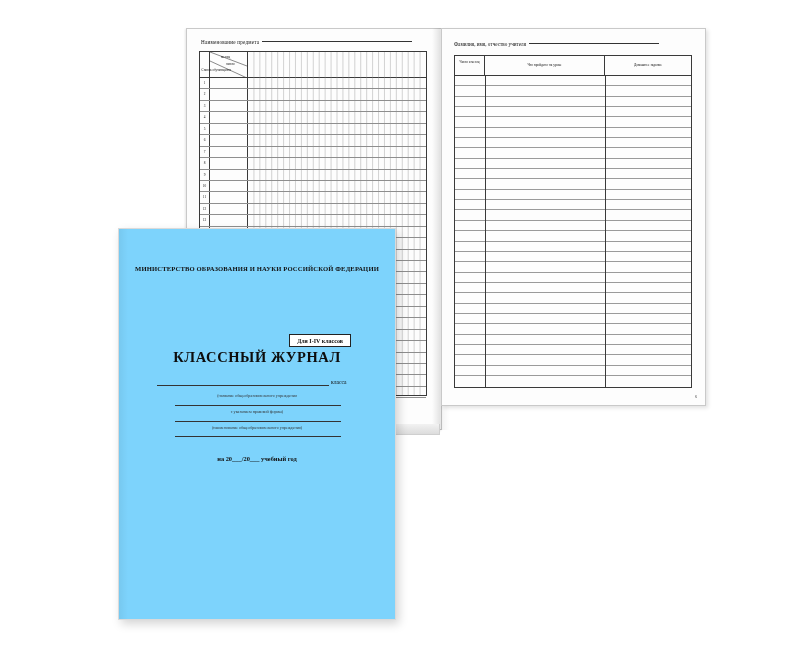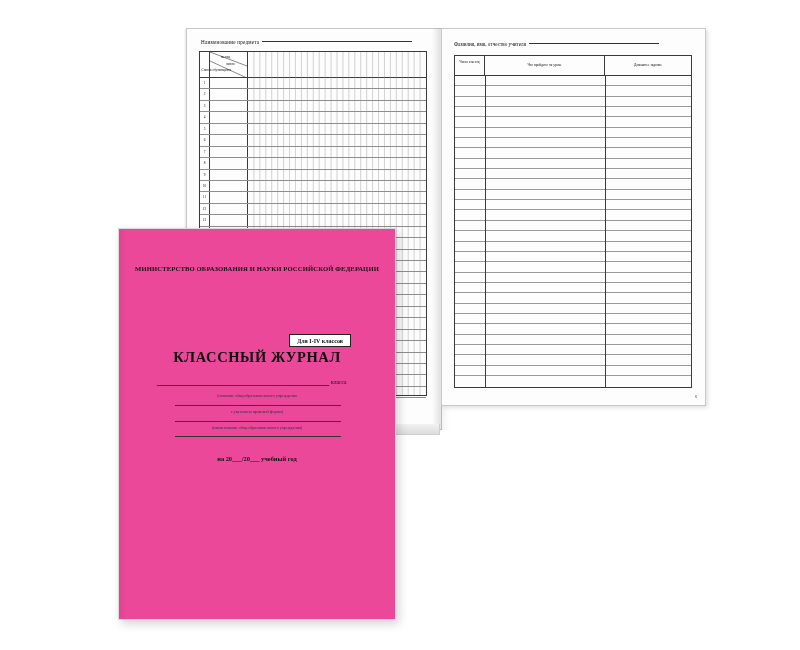--- a/index.html
+++ b/index.html
@@ -269,21 +269,21 @@
     color: #333;
   }
 
   
   #cover {
     position: absolute;
     left: 118px;
     top: 228px;
     width: 278px;
     height: 392px;
-    background: #ec4899;
+    background: #7dd3fc;
     border: 1px solid #dadada;
     box-shadow: 3px 4px 9px rgba(0,0,0,0.17);
     box-sizing: border-box;
     overflow: hidden;
   }
   #cover-inner {
     position: absolute;
     left: 0; top: 0; right: 0; bottom: 0;
   }
   #ministry {

